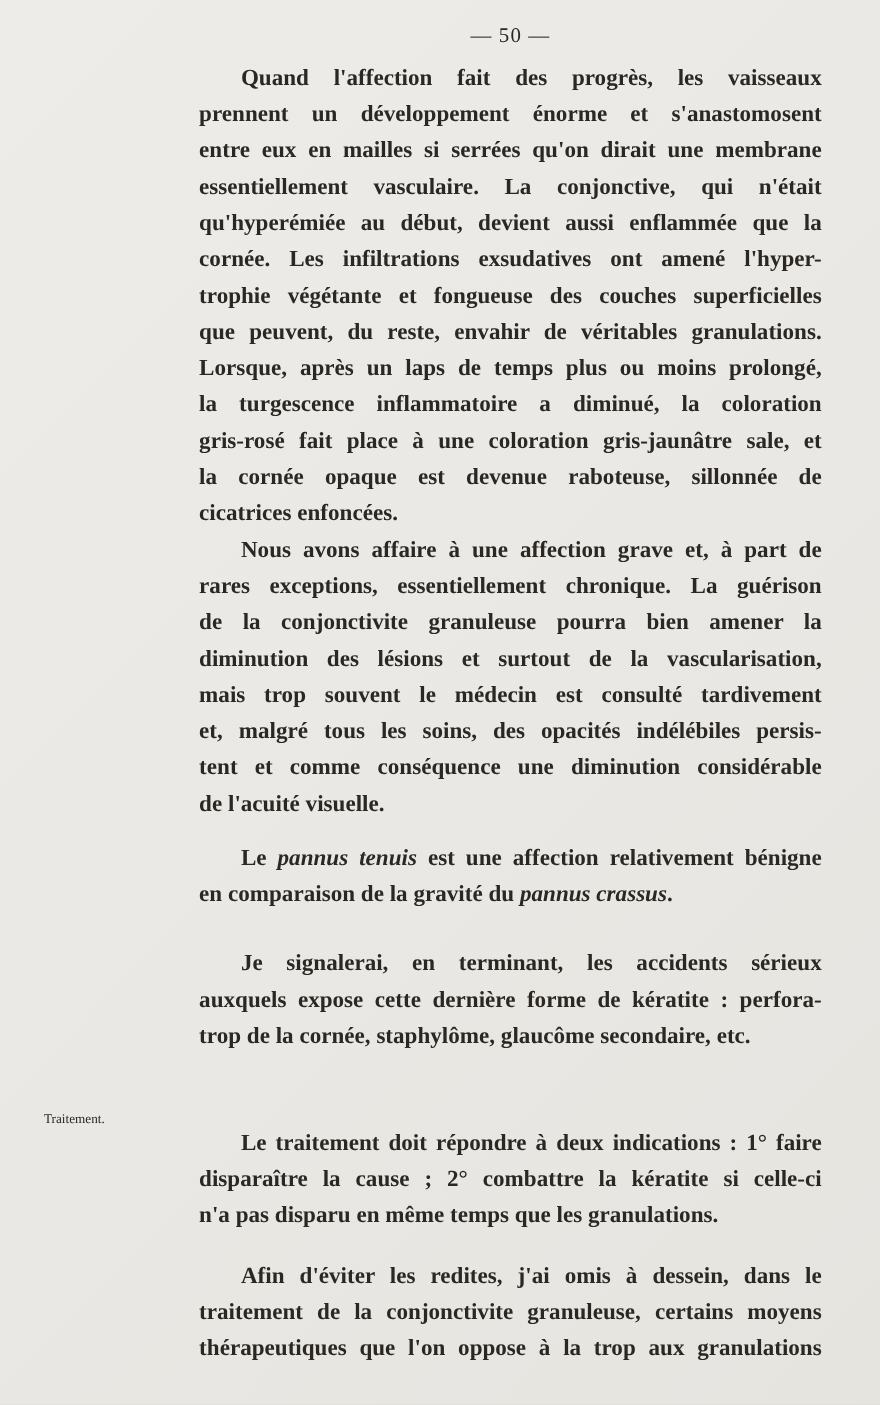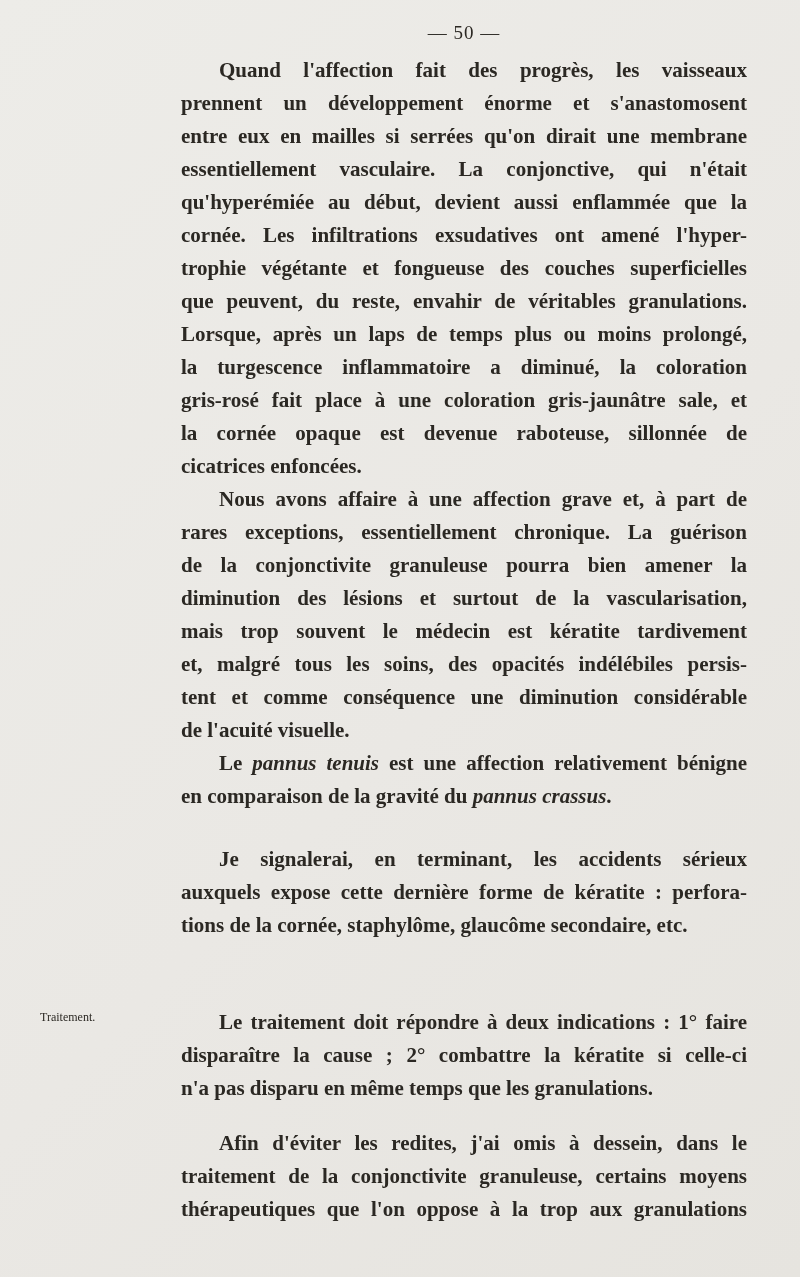--- a/index.html
+++ b/index.html
@@ -76,33 +76,33 @@
         <div class="line">la turgescence inflammatoire a diminué, la coloration</div>
         <div class="line">gris-rosé fait place à une coloration gris-jaunâtre sale, et</div>
         <div class="line">la cornée opaque est devenue raboteuse, sillonnée de</div>
         <div class="line last">cicatrices enfoncées.</div>
       </div>
       <div class="para" style="margin-top: 0px;">
         <div class="line first">Nous avons affaire à une affection grave et, à part de</div>
         <div class="line">rares exceptions, essentiellement chronique. La guérison</div>
         <div class="line">de la conjonctivite granuleuse pourra bien amener la</div>
         <div class="line">diminution des lésions et surtout de la vascularisation,</div>
-        <div class="line">mais trop souvent le médecin est kératite tardivement</div>
+        <div class="line">mais trop souvent le médecin est consulté tardivement</div>
         <div class="line">et, malgré tous les soins, des opacités indélébiles persis-</div>
         <div class="line">tent et comme conséquence une diminution considérable</div>
         <div class="line last">de l'acuité visuelle.</div>
       </div>
-      <div class="para" style="margin-top: 0px;">
+      <div class="para" style="margin-top: 16px;">
         <div class="line first">Le <i>pannus tenuis</i> est une affection relativement bénigne</div>
         <div class="line last">en comparaison de la gravité du <i>pannus crassus</i>.</div>
       </div>
       <div class="para" style="margin-top: 30px;">
         <div class="line first">Je signalerai, en terminant, les accidents sérieux</div>
         <div class="line">auxquels expose cette dernière forme de kératite : perfora-</div>
-        <div class="line last">tions de la cornée, staphylôme, glaucôme secondaire, etc.</div>
+        <div class="line last">trop de la cornée, staphylôme, glaucôme secondaire, etc.</div>
       </div>
       <div class="para" style="margin-top: 64px;">
         <div class="line first">Le traitement doit répondre à deux indications : 1° faire</div>
         <div class="line">disparaître la cause ; 2° combattre la kératite si celle-ci</div>
         <div class="line last">n'a pas disparu en même temps que les granulations.</div>
       </div>
       <div class="para" style="margin-top: 22px;">
         <div class="line first">Afin d'éviter les redites, j'ai omis à dessein, dans le</div>
         <div class="line">traitement de la conjonctivite granuleuse, certains moyens</div>
         <div class="line">thérapeutiques que l'on oppose à la trop aux granulations</div>

